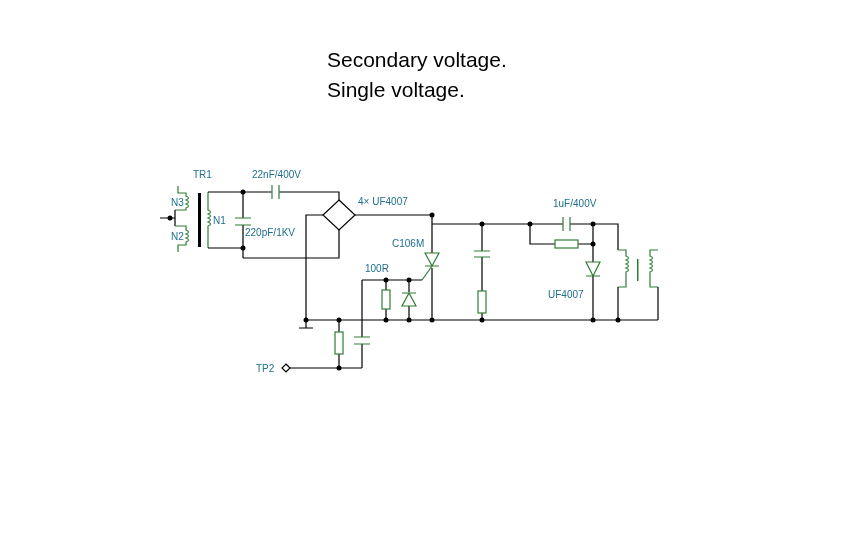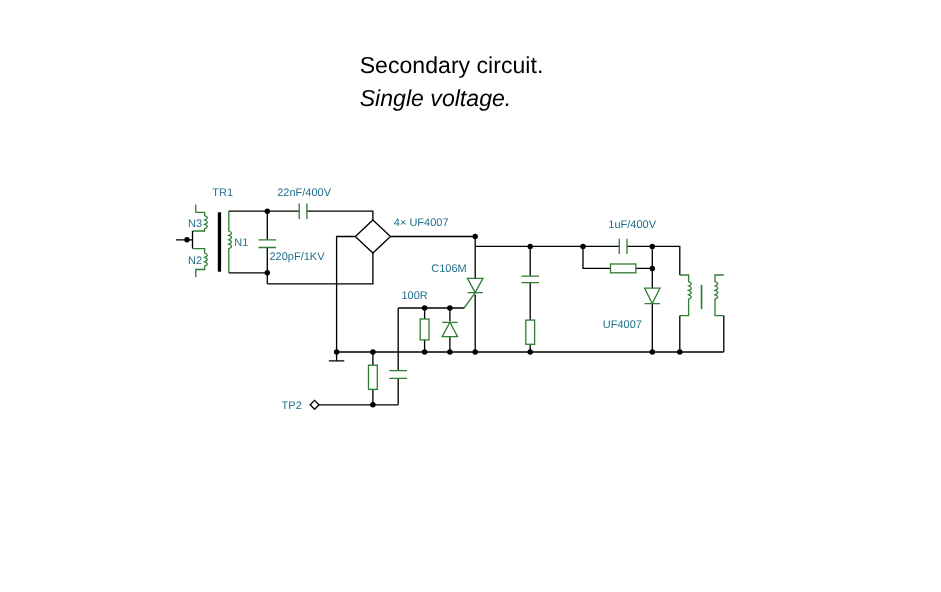--- a/index.html
+++ b/index.html
@@ -8,22 +8,22 @@
   svg { position: absolute; left: 0; top: 0; }
   .lbl { font-family: "Liberation Sans", sans-serif; font-size: 10px; fill: #1e6e8c; }
   .w { stroke: #000; stroke-width: 1.2; fill: none; }
   .g { stroke: #2e7d32; stroke-width: 1.2; fill: none; }
   .gf { stroke: #2e7d32; stroke-width: 1.2; fill: #fff; }
   .dot { fill: #000; }
 </style>
 </head>
 <body>
 
-<div class="title" style="top:48px;">Secondary circuit.</div>
-<div class="title" style="top:78px;font-style:italic;">Single voltage.</div>
+<div class="title" style="top:48px;">Secondary voltage.</div>
+<div class="title" style="top:78px;">Single voltage.</div>
 
 <svg width="855" height="538">
 
   <g>
     <text class="lbl" x="193" y="178">TR1</text>
 
     <path class="g" d="M178,186 L178,193 L186,193 L186,196 q5,2 0,4 q5,2 0,4 q5,2 0,4 L186,210 L175,210"></path>
     <text class="lbl" x="171" y="206">N3</text>
 
     <path class="w" d="M160,218 L175,218 L175,210 M175,218 L175,226"></path>

